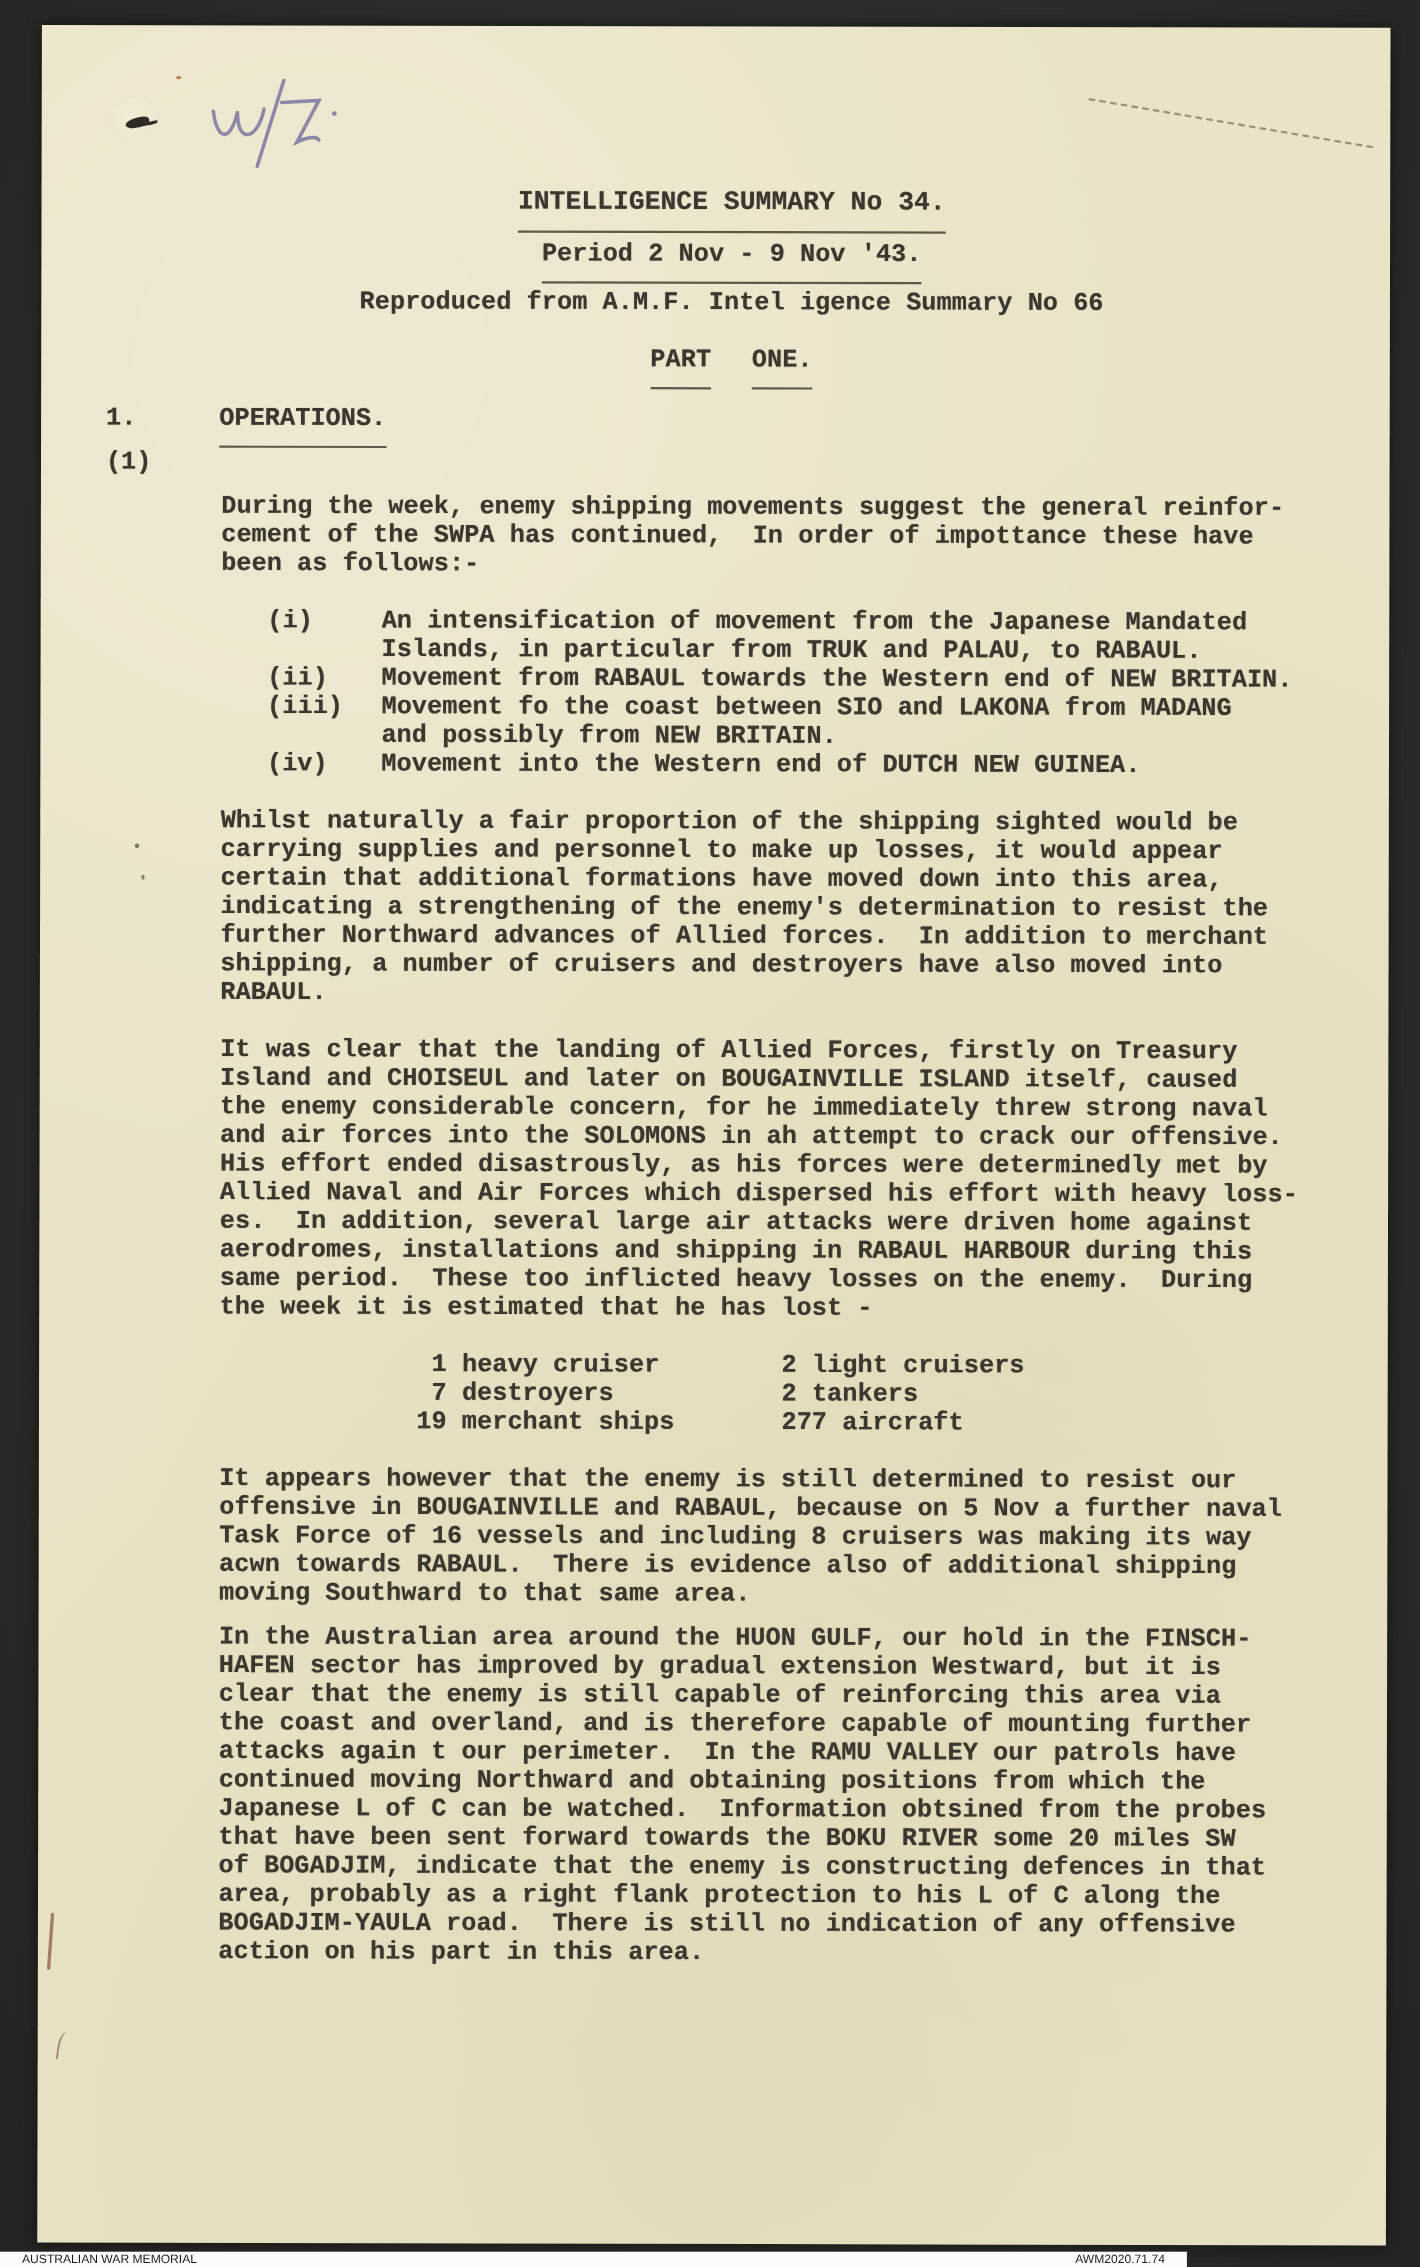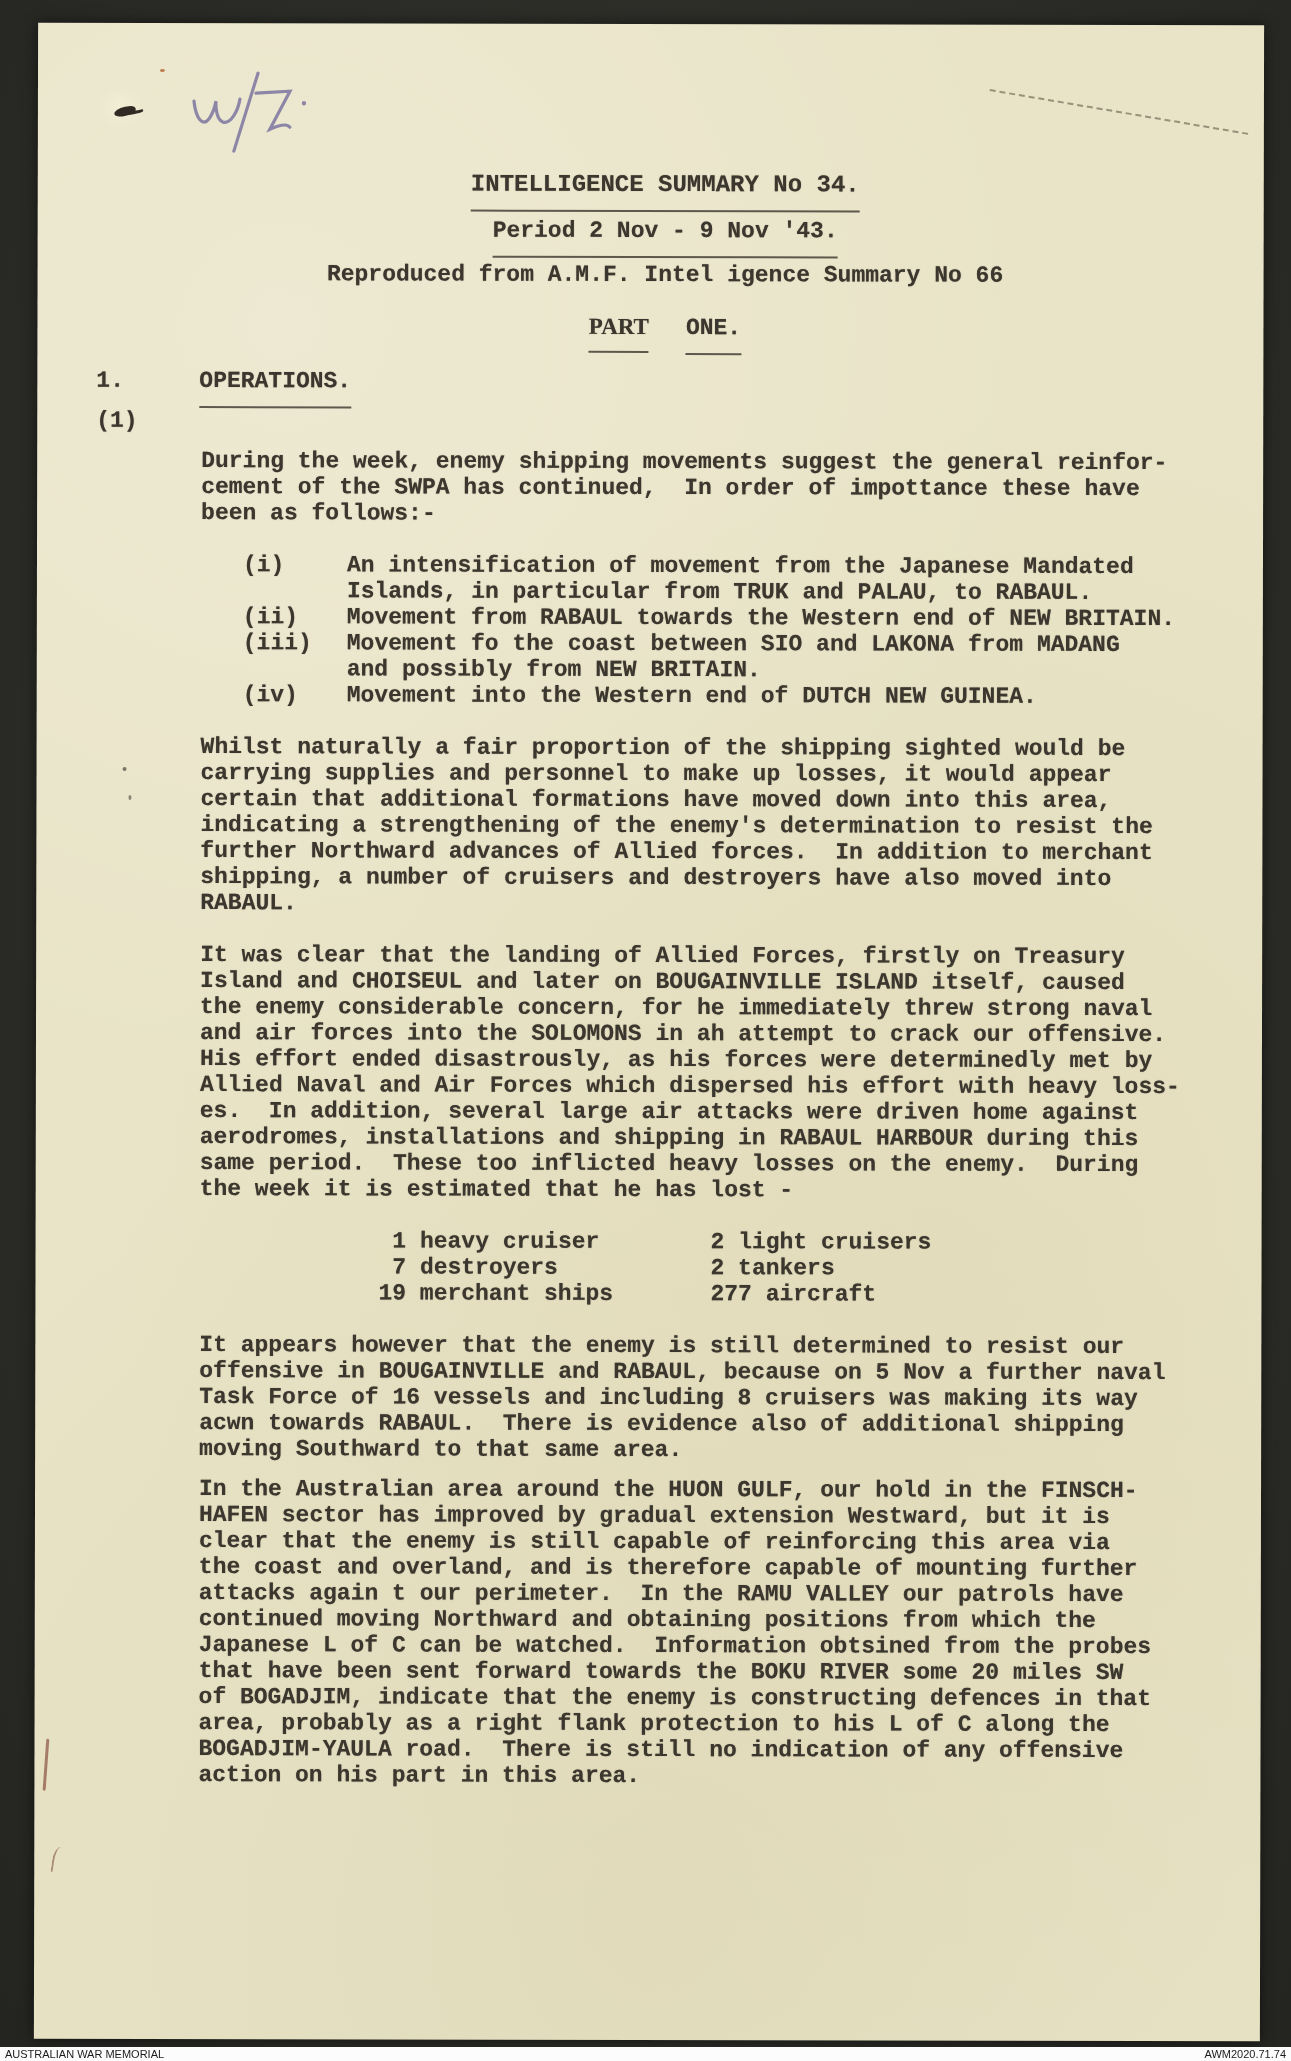--- a/index.html
+++ b/index.html
@@ -24,21 +24,21 @@
     color:#3c372e;font-size:23px;line-height:26px;font-weight:bold;
     text-shadow:0 0 1px rgba(60,54,44,.55);
   }
   .center{text-align:center;}
   .u{border-bottom:2px solid rgba(58,52,42,.8);padding-bottom:12px;}
   .u-dash{border-bottom:2px dashed rgba(58,52,42,.8);padding-bottom:1px;}
   .ttl{margin-bottom:20px;font-size:24px;}
   .per{margin-bottom:18px;}
   .rep{margin-bottom:26px;}
   .part{margin-bottom:28px;}
-  .part .w1{margin-right:37px;font-family:Liberation Serif, serif;}
+  .part .w1{margin-right:37px;}
   .secrow{display:flex;}
   .sec-num{display:inline-block;width:103px;flex:0 0 103px;}
   .subrow{display:flex;margin-bottom:14px;}
   .sub-num{display:inline-block;width:75px;flex:0 0 75px;}
   .para{margin:0 0 26px 105px;white-space:pre;}
   .list{margin:0 0 26px 147px;}
   .li{display:flex;}
   .li .mk{display:inline-block;width:104px;flex:0 0 104px;}
   .li .tx{white-space:pre;}
   .losses{margin:0 0 26px 284px;}
@@ -55,24 +55,24 @@
         box-shadow:10px 3px 0 -3px #2f2b24;}
   .scratch{position:absolute;left:950px;top:86px;width:262px;height:0;
         border-top:2px dashed rgba(70,63,50,.5);transform:rotate(9.5deg);}
   .speck{position:absolute;border-radius:50%;}
   .redmark{position:absolute;left:10px;top:1716px;width:3px;height:52px;background:#8a5040;
         opacity:.7;border-radius:2px;transform:rotate(4deg);}
   .squig{position:absolute;left:18px;top:1824px;width:10px;height:26px;
         border-left:2px solid rgba(120,70,60,.55);border-radius:60% 0 60% 0;transform:rotate(8deg);}
   
   .footer{
-    position:absolute;left:0;bottom:0;width:1291px;height:14px;background:#fcfcfc;
+    position:absolute;left:0;bottom:0;width:1079px;height:14px;background:#fcfcfc;
     display:flex;justify-content:space-between;align-items:center;
     font-family:"Liberation Sans","DejaVu Sans",sans-serif;font-size:11px;color:#1c1c1c;
-    padding:0 5px;box-sizing:border-box;line-height:14px;
+    padding:0 20px;box-sizing:border-box;line-height:14px;
   }
 </style>
 </head>
 <body>
 
 <div class="paper">
 
   <svg class="hand" viewBox="0 0 140 96" fill="none" stroke="#7e76a0" stroke-width="3.2" stroke-linecap="round" opacity="0.85" aria-label="W/5.">
     <path d="M8,34 C10,52 17,60 23,52 C28,45 30,34 30,34 C30,34 29,52 37,55 C45,57 52,44 54,32"></path>
     <path d="M72,6 L48,84"></path>

